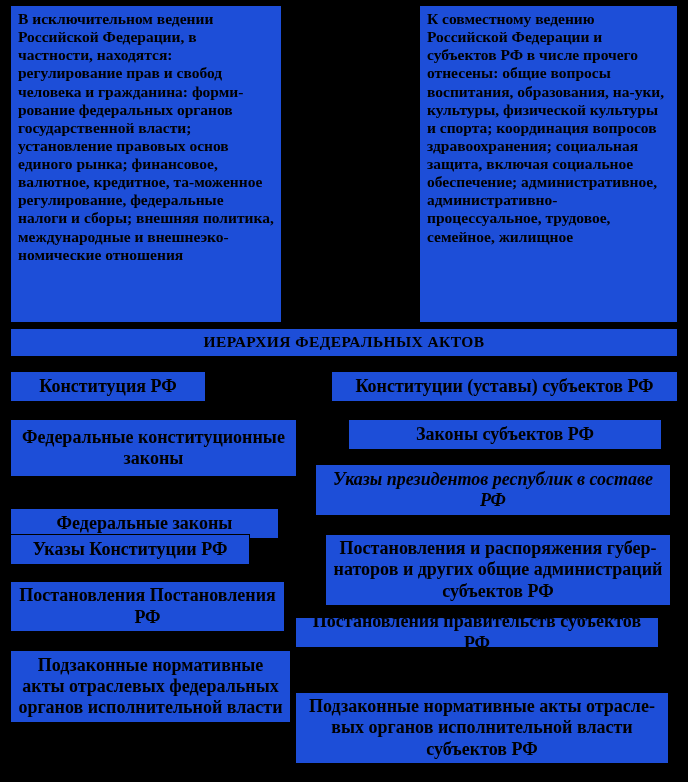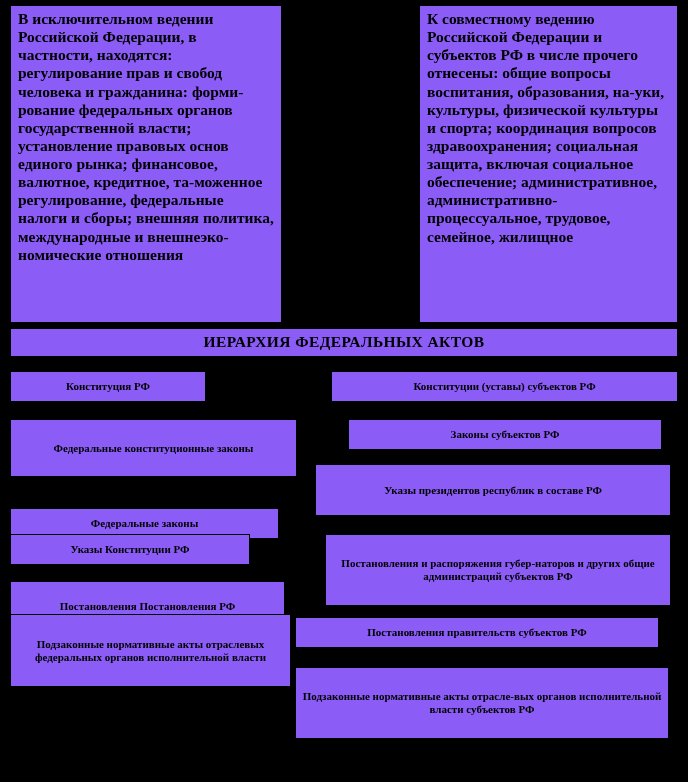--- a/index.html
+++ b/index.html
@@ -12,21 +12,21 @@
     width: 688px;
     height: 782px;
     position: relative;
     font-family: "Liberation Serif", "DejaVu Serif", serif;
     color: #000000;
     overflow: hidden;
   }
 
   .box {
     position: absolute;
-    background: #8b5cf6;
+    background: #1d4ed8;
     border: 1px solid #000000;
     font-weight: bold;
     line-height: 1.17;
   }
 
   
   .top-col {
     font-size: 15.5px;
     padding: 4px 7px 0 7px;
     overflow: hidden;
@@ -54,43 +54,43 @@
     font-size: 15.5px;
     text-align: right;
     letter-spacing: 0.4px;
     display: flex;
     align-items: center;
     justify-content: center;
   }
 
   
   .hbox {
-    font-size: 11px;
+    font-size: 18px;
     text-align: center;
     display: flex;
     align-items: center;
     justify-content: center;
     padding: 2px 6px;
   }
 
   
   #l1 { left: 10px;  top: 371px; width: 196px; height: 31px; }
   #l2 { left: 10px;  top: 419px; width: 287px; height: 58px; }
   #l3 { left: 10px;  top: 488px; width: 269px; height: 31px; margin-top: 20px; }
   #l4 { left: 10px;  top: 534px; width: 240px; height: 31px; }
   #l5 { left: 10px;  top: 581px; width: 275px; height: 51px; }
-  #l6 { left: 10px;  top: 614px; width: 281px; height: 73px; }
+  #l6 { left: 10px;  top: 650px; width: 281px; height: 73px; }
 
   
   #r1 { left: 331px; top: 371px; width: 347px; height: 31px; }
   #r2 { left: 348px; top: 419px; width: 314px; height: 31px; }
-  #r3 { left: 315px; top: 464px; width: 356px; height: 52px; }
+  #r3 { left: 315px; top: 464px; width: 356px; height: 52px; font-style: italic; }
   #r4 { left: 325px; top: 534px; width: 346px; height: 72px; }
   #r5 { left: 295px; top: 617px; width: 364px; height: 31px; }
-  #r6 { left: 295px; top: 667px; width: 374px; height: 72px; justify-content: flex-end; }
+  #r6 { left: 295px; top: 692px; width: 374px; height: 72px; justify-content: flex-end; }
 
   .line {
     white-space: pre-wrap;
   }
 </style>
 </head>
 <body>
 
 <div class="box top-col" id="top-left">
   <span class="line">В исключительном ведении Российской Федерации, в частности, находятся: регулирование прав и свобод человека и гражданина: форми-рование федеральных органов государственной власти; установление правовых основ единого рынка; финансовое, валютное, кредитное, та-моженное регулирование, федеральные налоги и сборы; внешняя политика, международные и внешнеэко-номические отношения</span>

